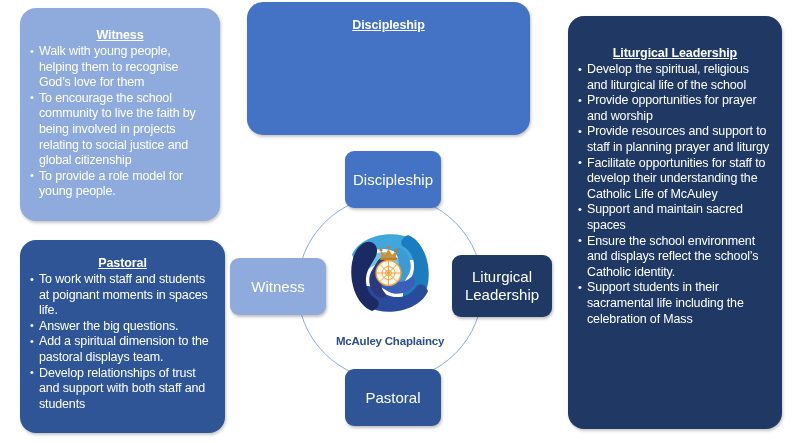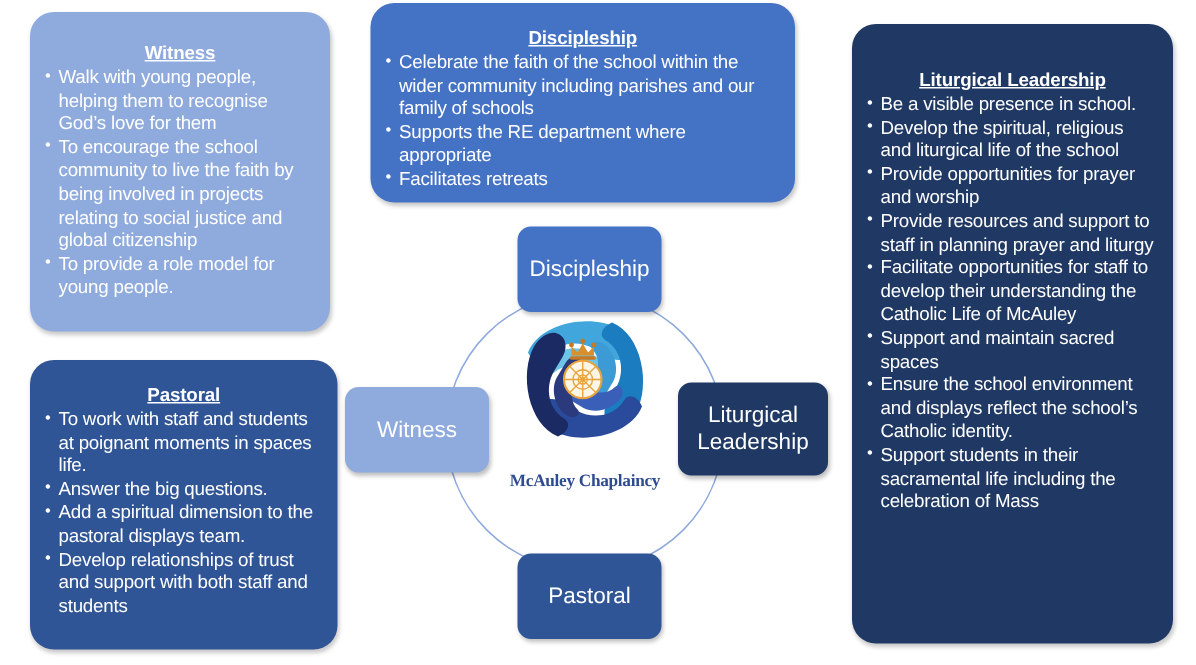--- a/index.html
+++ b/index.html
@@ -127,22 +127,22 @@
   }
   #node-pastoral {
     left: 79px; top: 205px;
     width: 96px; height: 57px;
     background: #2F5597;
   }
 
   
   #logo {
     position: absolute;
-    left: 54px; top: 32px;
-    width: 140px; height: 155px; font-family: Liberation Serif, serif;
+    left: 54px; top: 52px;
+    width: 140px; height: 155px;
   }
   #logo svg { display: block; }
   #logo-caption {
     position: absolute;
     left: 0; top: 119px;
     width: 140px;
     text-align: center;
     font-size: 11.5px;
     font-weight: bold;
     color: #2E4C8F;
@@ -168,31 +168,25 @@
     <ul>
       <li>To work with staff and students at poignant moments in spaces life.</li>
       <li>Answer the big questions.</li>
       <li>Add a spiritual dimension to the pastoral displays team.</li>
       <li>Develop relationships of trust and support with both staff and students</li>
     </ul>
   </div>
 
   <div class="panel" id="panel-discipleship">
     <div class="panel-title">Discipleship</div>
-    <ul>
-      <li>Celebrate the faith of the school within the wider community including parishes and our family of schools</li>
-      <li>Supports the RE department where appropriate</li>
-      <li>Facilitates retreats</li>
-    </ul>
   </div>
 
   <div class="panel" id="panel-liturgical">
     <div class="panel-title">Liturgical Leadership</div>
     <ul>
-      <li>Be a visible presence in school.</li>
       <li>Develop the spiritual, religious and liturgical life of the school</li>
       <li>Provide opportunities for prayer and worship</li>
       <li>Provide resources and support to staff in planning prayer and liturgy</li>
       <li>Facilitate opportunities for staff to develop their understanding the Catholic Life of McAuley</li>
       <li>Support and maintain sacred spaces</li>
       <li>Ensure the school environment and displays reflect the school’s Catholic identity.</li>
       <li>Support students in their sacramental life including the celebration of Mass</li>
     </ul>
   </div>
 

